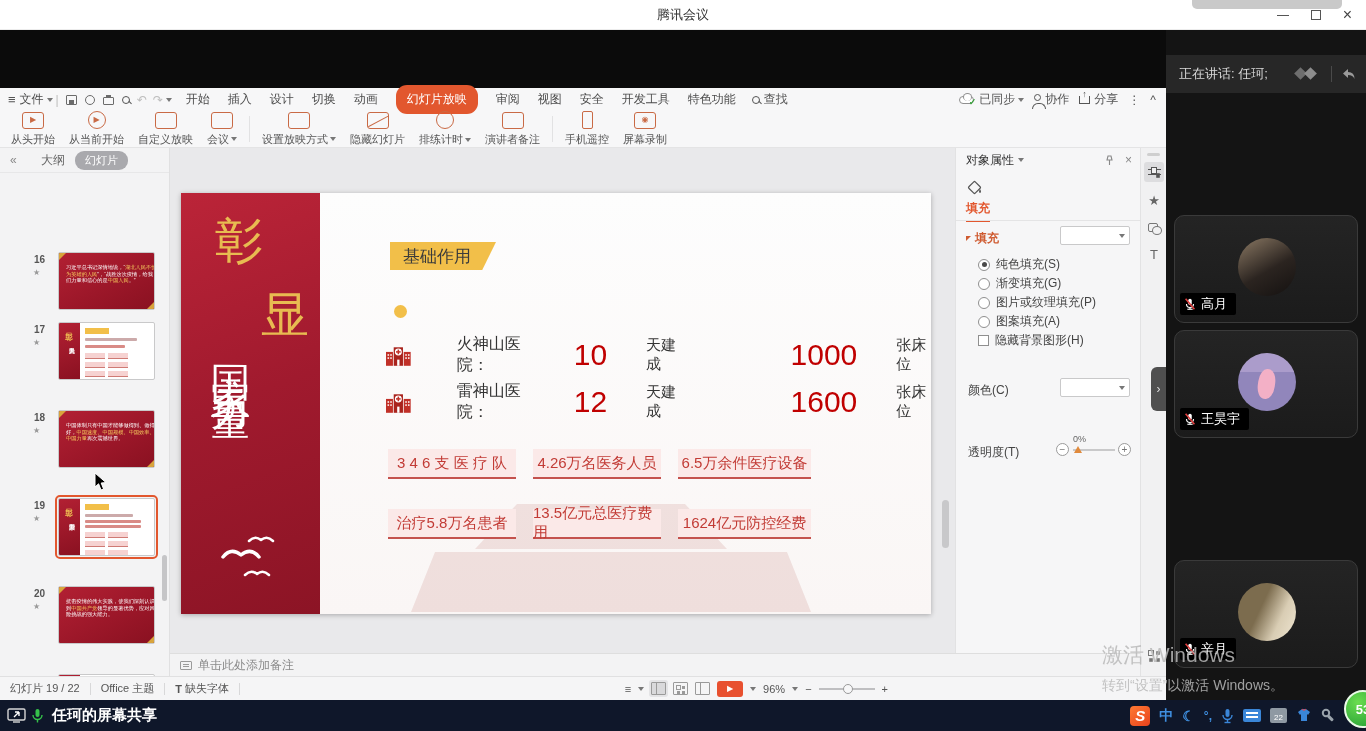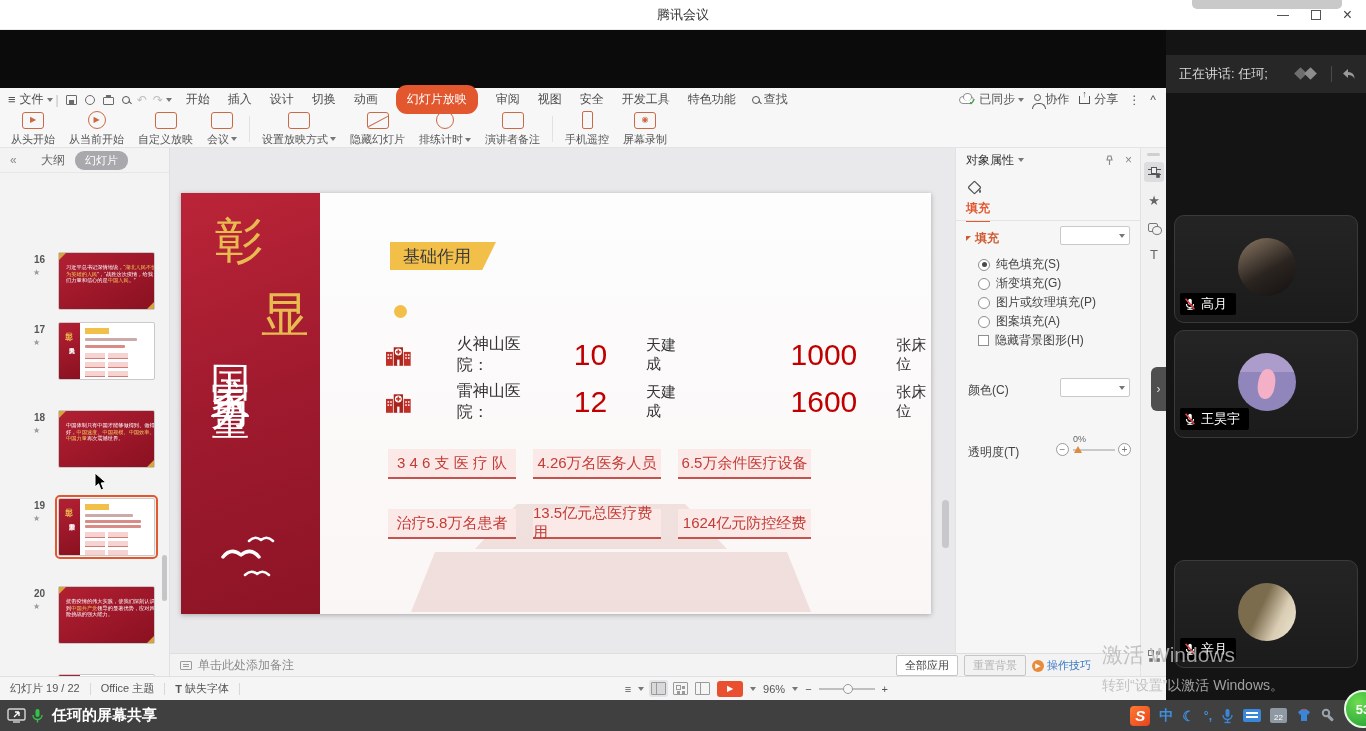--- a/index.html
+++ b/index.html
@@ -173,21 +173,21 @@
   .phd{position:absolute;left:0;top:25px;width:200px;height:38px;background:#272727;display:flex;align-items:center;padding-left:13px;font-size:13px;color:#d8d8d8;}
   .phd-icons{position:absolute;right:10px;display:flex;align-items:center;gap:8px;}
   .phd-sep{width:1px;height:16px;background:#4a4a4a;}
   .tile{position:absolute;left:8px;width:184px;height:108px;background:linear-gradient(#242424,#1b1b1b);border:1px solid #3a3a3a;border-radius:10px;}
   .avatar{position:absolute;left:63px;top:22px;width:58px;height:58px;border-radius:50%;overflow:hidden;}
   .av-blob{position:absolute;left:20px;top:16px;width:17px;height:30px;background:#f3b0c6;border-radius:45%;transform:rotate(8deg);}
   .av-fig{position:absolute;left:24px;top:26px;width:10px;height:26px;background:#36454f;border-radius:4px 4px 0 0;}
   .namechip{position:absolute;left:5px;bottom:7px;background:#000;color:#fff;font-size:13px;display:flex;align-items:center;gap:4px;padding:2px 9px 2px 3px;border-radius:2px;}
 
   
-  .taskbar{position:absolute;left:0;top:700px;width:1366px;height:31px;background:#404040;display:flex;align-items:center;}
+  .taskbar{position:absolute;left:0;top:700px;width:1366px;height:31px;background:#0f172a;display:flex;align-items:center;}
   .tbleft{display:flex;align-items:center;gap:5px;padding-left:7px;}
   .tbshare{font-size:15px;color:#fff;font-weight:bold;margin-left:3px;}
   .tbright{position:absolute;right:30px;display:flex;align-items:center;gap:9px;}
   .slogo{width:20px;height:20px;background:linear-gradient(140deg,#ff7a33,#e8421c);border-radius:4px;color:#fff;font-weight:bold;font-style:italic;font-size:15px;display:flex;align-items:center;justify-content:center;}
   .imeblue{color:#3f8fe0;font-size:14px;font-weight:bold;}
   .kbico{width:18px;height:13px;background:#3a86d8;border-radius:2px;position:relative;}
   .kbico::after{content:"";position:absolute;left:3px;top:3px;width:12px;height:1.5px;background:#fff;box-shadow:0 4px 0 #fff;}
   .p22{width:17px;height:15px;background:#8f99a3;border-radius:2px;color:#fff;font-size:8px;display:flex;align-items:flex-end;justify-content:center;line-height:1.1;}
   .badge53{position:absolute;left:1344px;top:690px;width:38px;height:38px;border-radius:50%;background:radial-gradient(circle at 35% 30%,#6bdd50,#1f9a33);border:2px solid #eafbe8;color:#fff;font-size:13px;font-weight:bold;display:flex;align-items:center;justify-content:center;z-index:9;}
 
@@ -568,28 +568,20 @@
           <span class="spct">0%</span>
           <span class="strack"></span>
             <span class="sknob"></span>
           <span class="scirc" style="left:62px">+</span>
         </div>
       </div>
 
       <div class="notesbar">
         <span class="nico"></span>
         <span>单击此处添加备注</span>
-        <div class="propbtns">
-          <span class="pbtn">全部应用</span>
-          <span class="pbtn dis">重置背景</span>
-          <span class="tips">
-              <span class="tipico">▶</span>
-              <span>操作技巧</span>
-            </span>
-        </div>
       </div>
 
       <div class="strip">
         <div class="stripdash"></div>
         <div class="sico sel" style="top:14px">
             <span class="sliders"></span>
           </div>
         <div class="sico" style="top:42px" style2="">★</div>
         <div class="sico" style="top:70px">
             <span class="shapes2"></span>

